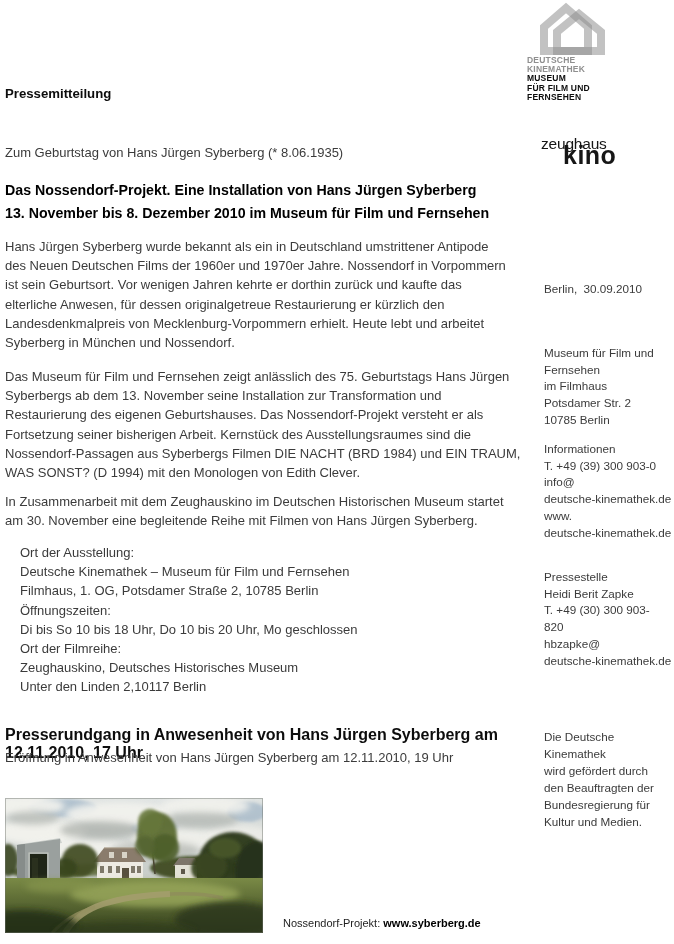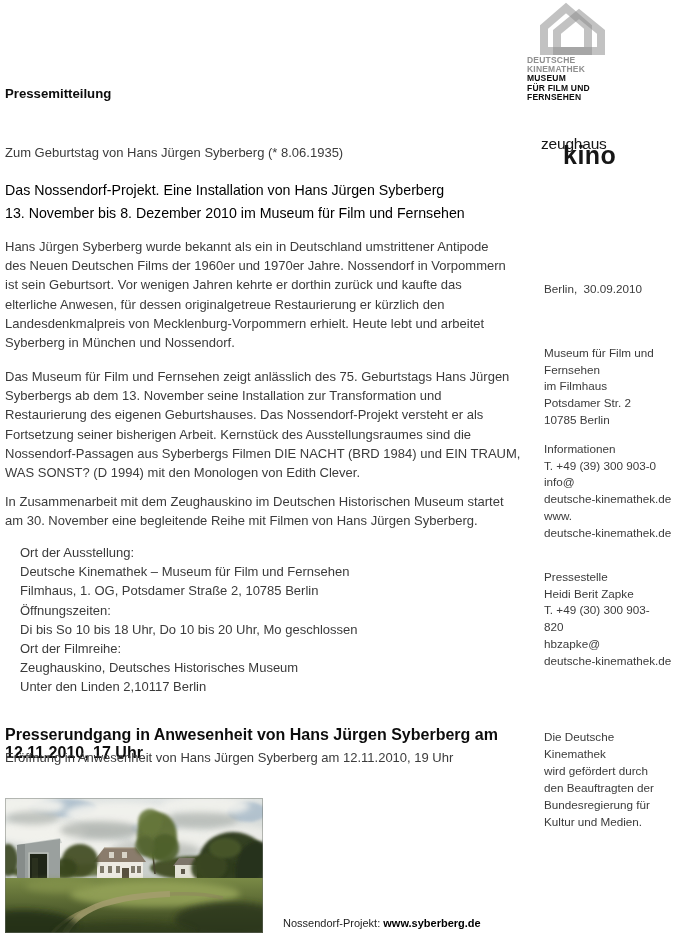--- a/index.html
+++ b/index.html
@@ -4,21 +4,21 @@
 <style>
   html,body{margin:0;padding:0;background:#ffffff;}
   body{font-family:"Liberation Sans",sans-serif;}
   .page{position:relative;width:674px;height:944px;background:#fff;overflow:hidden;}
   .abs{position:absolute;}
   .pl{white-space:pre-line;}
   
   .body-text{font-size:13px;line-height:19.2px;color:#3b3b3b;width:545px;}
   .kicker{left:5px;top:86px;font-size:13.2px;font-weight:bold;color:#0d0d0d;text-align:right;}
   .intro{left:5px;top:143px;}
-  .title{left:5px;top:179px;font-size:14.2px;line-height:23px;font-weight:normal;color:#000;width:545px;}
+  .title{left:5px;top:179px;font-size:14.2px;line-height:23px;font-weight:bold;color:#000;width:545px;}
   .p1{left:5px;top:237px;}
   .p2{left:5px;top:367px;}
   .p3{left:5px;top:492px;}
   .venue{left:20px;top:543px;}
   .pressbold{left:5px;top:726px;font-size:16px;font-weight:bold;color:#0d0d0d;width:545px;}
   .openline{left:5px;top:748px;}
   
   .photo{left:5px;top:798px;width:258px;height:135px;}
   .caption{left:283px;top:917px;font-size:11px;color:#1e1e1e;text-align:center;}
   .caption b{color:#000;}

